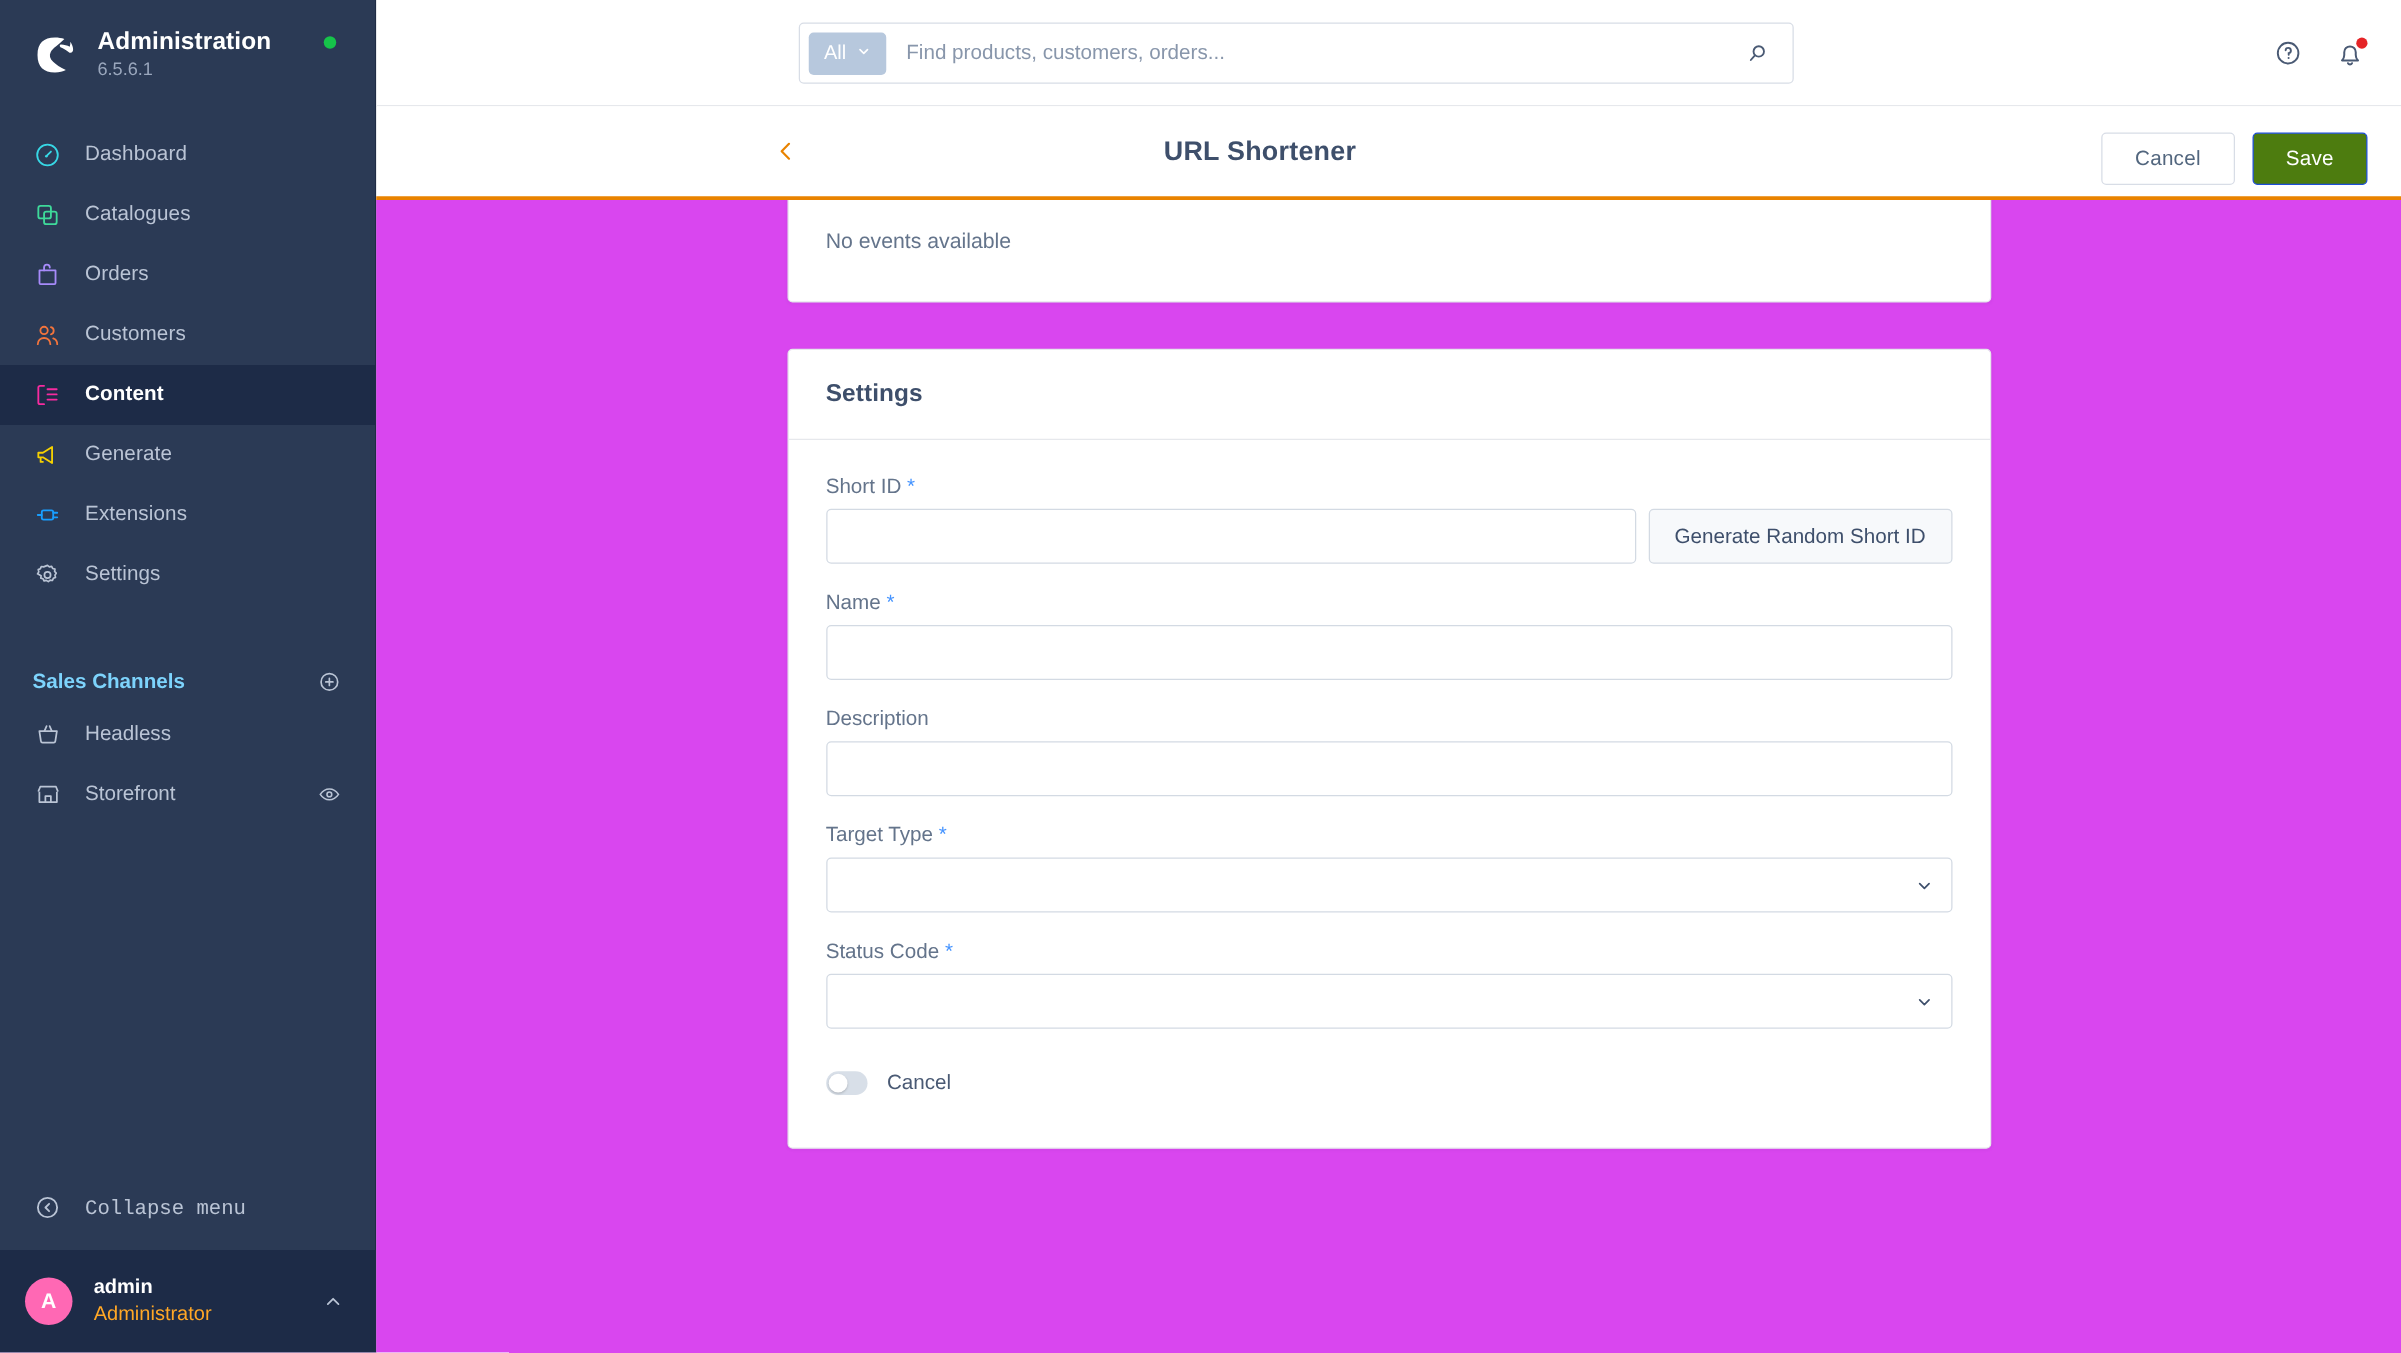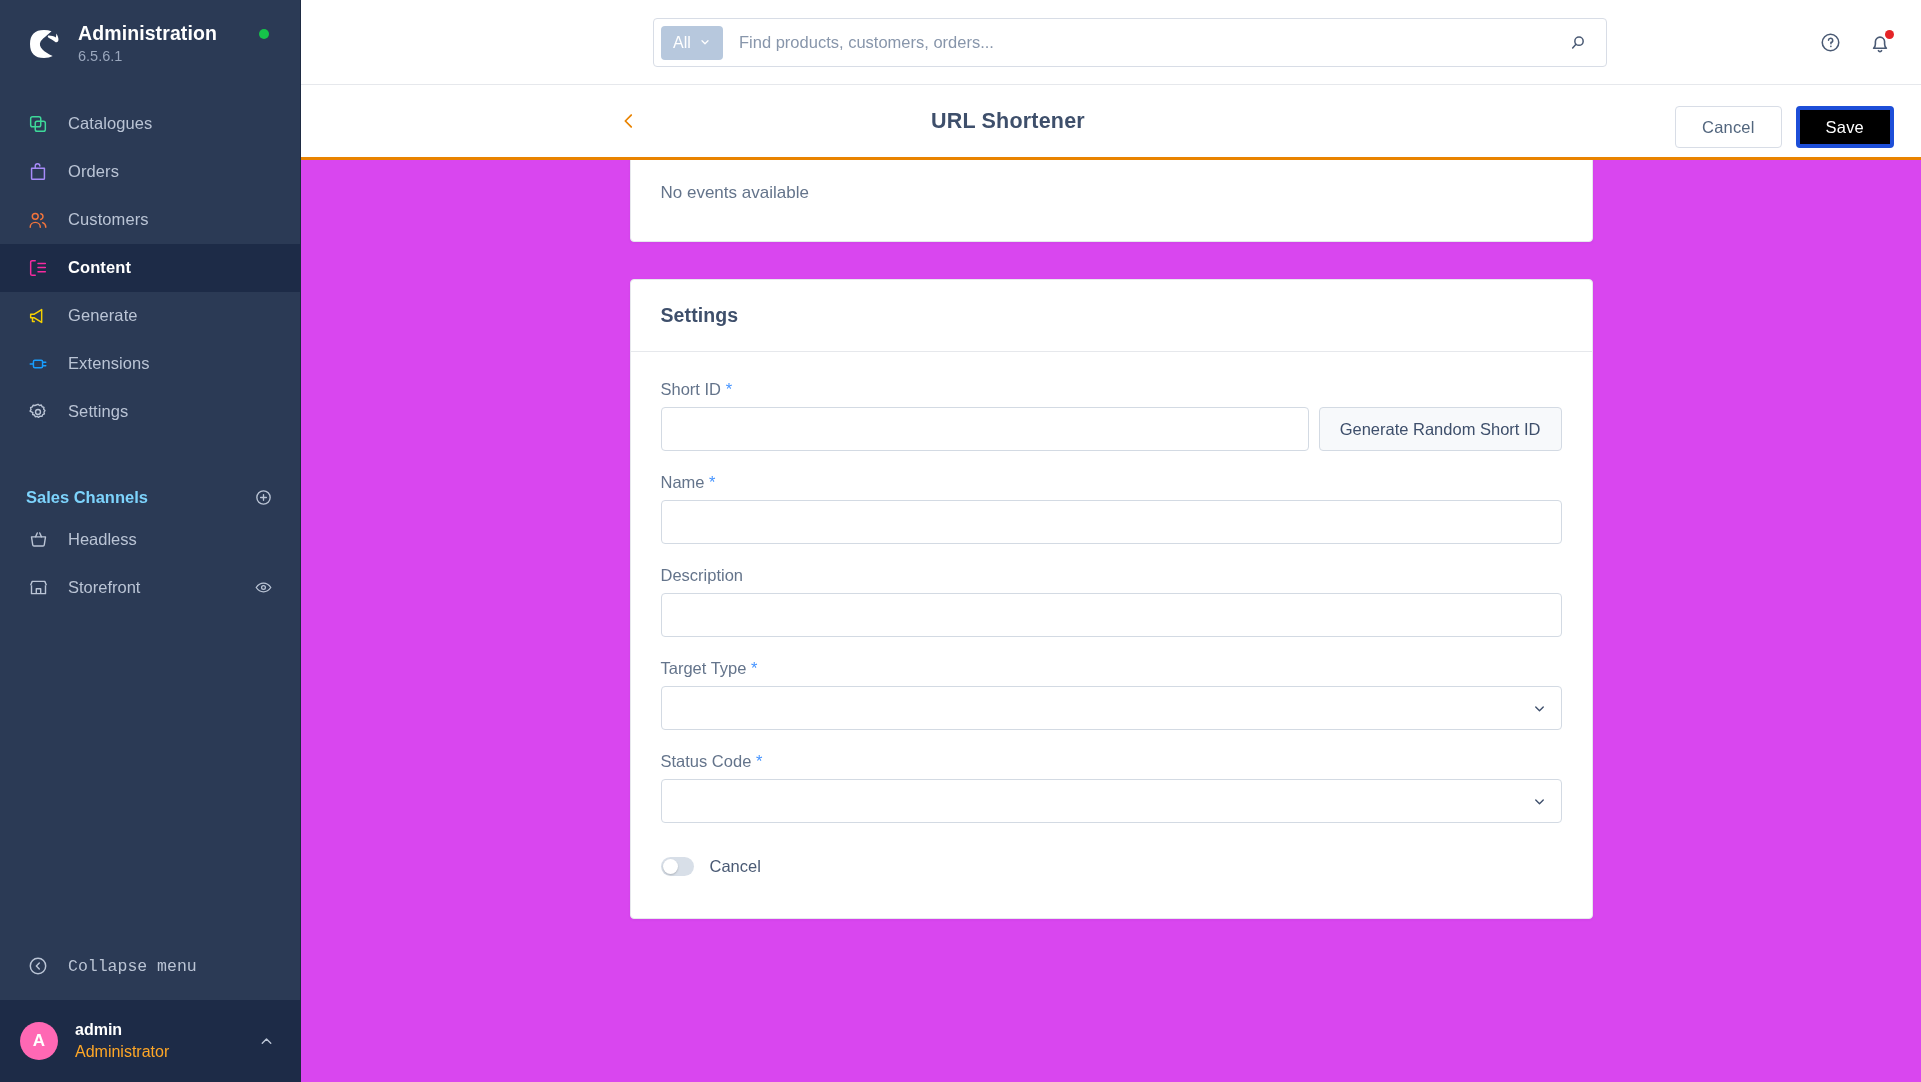--- a/index.html
+++ b/index.html
@@ -90,23 +90,23 @@
   .main { flex: 1; display: flex; flex-direction: column; min-width: 0; background: #f9f9fa; }
 
   .topbar {
     height: 85px; background: #fff;
     display: flex; align-items: center;
     border-bottom: 1px solid #e6e8ec;
     position: relative; flex: 0 0 85px;
   }
   .search-wrap {
     position: absolute; left: 338px; top: 18px;
-    width: 954px; height: 49px;
+    width: 796px; height: 49px;
     border: 1px solid #d8dde6; border-radius: 4px; background: #fff;
-    display: flex; align-items: center; padding: 0 7px; margin-left: 14px;
+    display: flex; align-items: center; padding: 0 7px;
   }
   .search-chip {
     background: #b7c8dd; color: #ffffff;
     border-radius: 4px; height: 34px; min-width: 62px;
     display: flex; align-items: center; justify-content: center; gap: 8px;
     font-size: 16px; padding: 0 10px; cursor: pointer; flex: 0 0 auto;
   }
   .search-input {
     flex: 1; border: none; outline: none; background: transparent;
     font-family: "Liberation Sans", sans-serif;
@@ -127,21 +127,21 @@
   .back-btn { position: absolute; left: 313px; width: 30px; height: 30px; display:flex; align-items:center; justify-content:center; cursor:pointer; }
   .page-title { position: absolute; left: 630px; font-size: 21.5px; color: #3e4f6b; letter-spacing: .2px; }
   .header-actions { position: absolute; right: 27px; display: flex; gap: 14px; align-items: center; margin-top: 12px; }
   .btn {
     height: 42px; border-radius: 4px; font-size: 16.5px;
     display: flex; align-items: center; justify-content: center;
     cursor: pointer; font-family: "Liberation Sans", sans-serif;
     padding: 0 26px; letter-spacing: .2px;
   }
   .btn-cancel { background: #fff; color: #52667e; border: 1px solid #d8dde6; min-width: 98px; }
-  .btn-save { background: #000000; color: #fff; border: 4px solid #1d4ed8; min-width: 80px; }
+  .btn-save { background: #4d7c0f; color: #fff; border: 1px solid #1d4ed8; min-width: 80px; }
 
   .content {
     flex: 1; overflow: hidden; position: relative;
     background: #d946ef;
   }
   .content-inner { width: 963px; margin: 0 auto; position: relative; padding-top: 0; }
 
   .card {
     background: #fff; border: 1px solid #e6e8ec;
     border-radius: 4px; box-shadow: 0 1px 3px rgba(30,45,70,.05);
@@ -209,20 +209,30 @@
       </span>
       <span class="sb-titles">
         <span class="sb-title">Administration</span>
         <span class="sb-version">6.5.6.1</span>
       </span>
       <span class="sb-status-dot"></span>
     </div>
 
     <nav class="sb-nav">
 
+      <div class="nav-item">
+        <span class="nav-ico">
+          <svg width="22" height="22" viewBox="0 0 24 24" fill="none" stroke="#37d7e5" stroke-width="1.6" stroke-linecap="round">
+            <circle cx="12" cy="12" r="9"></circle>
+              <path d="M15 9l-4 4"></path>
+              <circle cx="11" cy="13" r="1.1" fill="#37d7e5" stroke="none"></circle>
+          </svg>
+        </span>
+        <span class="nav-label">Dashboard</span>
+      </div>
 
       <div class="nav-item">
         <span class="nav-ico">
           <svg width="22" height="22" viewBox="0 0 24 24" fill="none" stroke="#3ed99a" stroke-width="1.6">
             <rect x="4" y="4" width="11" height="11" rx="2"></rect>
               <rect x="9" y="9" width="11" height="11" rx="2"></rect>
           </svg>
         </span>
         <span class="nav-label">Catalogues</span>
       </div>

